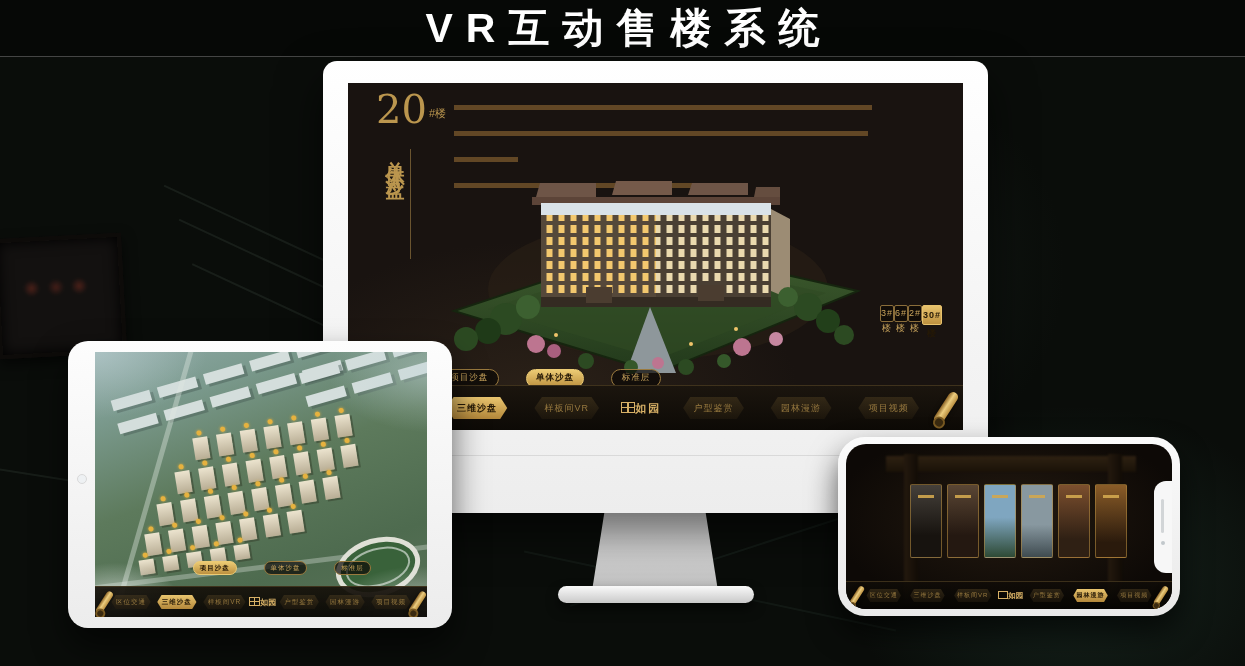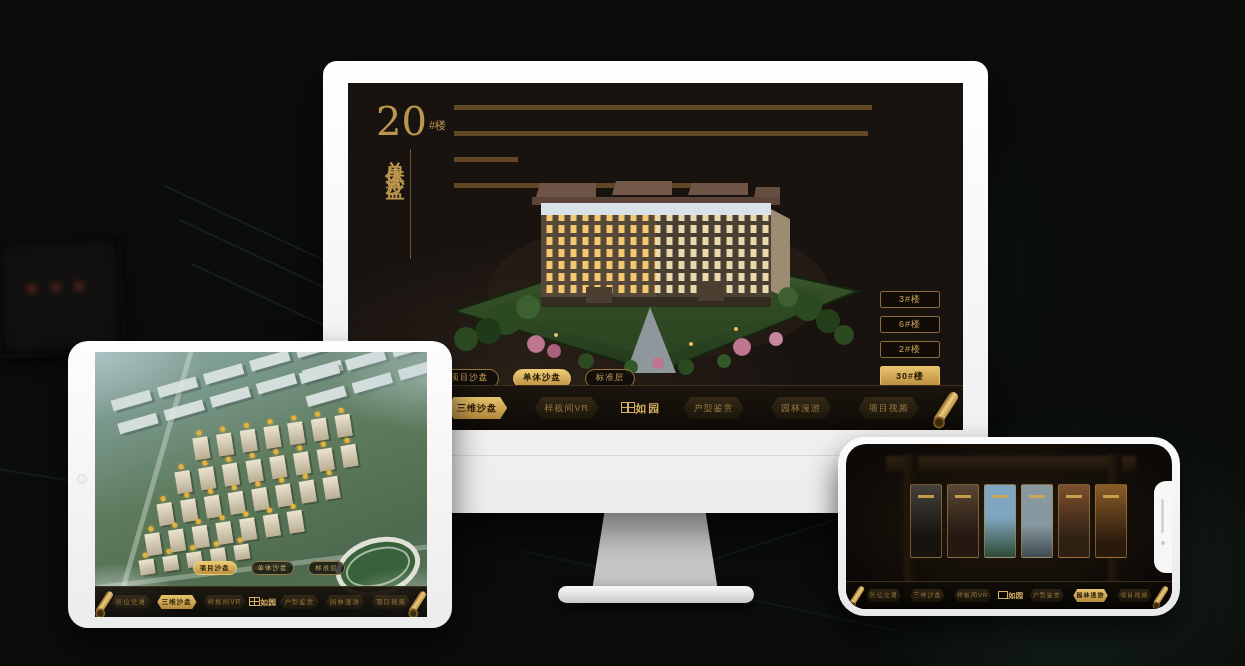--- a/index.html
+++ b/index.html
@@ -41,44 +41,44 @@
               clip-path:polygon(10% 0,90% 0,100% 100%,0 100%);}
   .stand-base{position:absolute;left:558px;top:586px;width:196px;height:17px;border-radius:9px;
               background:linear-gradient(180deg,#fafafa,#c9c9c9);box-shadow:0 6px 12px rgba(0,0,0,.55);}
   .monitor-frame{position:absolute;left:323px;top:61px;width:665px;height:452px;border-radius:14px;
               background:linear-gradient(180deg,#ffffff,#ededed);box-shadow:0 20px 45px rgba(0,0,0,.6);}
   .monitor-chin-line{position:absolute;left:25px;right:25px;top:394px;height:1px;background:#d9d9d9;}
   .monitor-screen{position:absolute;left:25px;top:22px;width:615px;height:347px;overflow:hidden;
               background:radial-gradient(380px 220px at 30% 90%,#2b2118,#191310 70%);}
 
   
-  .floor-title{position:absolute;left:28px;top:18px;color:#bb964e;}
+  .floor-title{position:absolute;left:28px;top:6px;color:#bb964e;}
   .floor-num{font-family:"DejaVu Serif",serif;font-size:40px;line-height:40px;}
   .floor-unit{font-size:11px;vertical-align:6px;margin-left:2px;}
   .floor-sub{position:absolute;left:34px;top:62px;writing-mode:vertical-rl;font-size:19px;
              letter-spacing:7px;color:#bb964e;height:130px;font-weight:bold;}
   .floor-sub-rule{position:absolute;left:62px;top:66px;width:1px;height:110px;background:rgba(187,150,78,.5);}
 
   
   .para{position:absolute;left:106px;top:22px;}
   .para i{display:block;height:5px;background:rgba(158,115,54,.55);margin-bottom:21px;}
   .para .p1{width:418px;} .para .p2{width:414px;} .para .p3{width:64px;} .para .p4{width:250px;}
 
   
   .bld{position:absolute;left:88px;top:56px;}
 
   
-  .floor-btns{position:absolute;left:532px;top:208px;width:60px;display:flex;flex-direction:column;gap:8px;}
+  .floor-btns{position:absolute;left:532px;top:222px;width:60px;display:flex;flex-direction:row;}
   .fbtn{height:15px;line-height:15px;text-align:center;font-size:9px;color:#c9a45c;
         border:1px solid #8a6d3a;background:rgba(16,12,7,.85);border-radius:2px;letter-spacing:1px;}
   .fbtn.active{height:18px;line-height:18px;background:linear-gradient(180deg,#e7c26d,#bd9140);
         color:#241806;font-weight:bold;border-color:#e7c26d;}
 
   
-  .pills{position:absolute;display:flex;gap:14px;}
+  .pills{position:absolute;display:flex;gap:27px;}
   .pill{border:1px solid #9a7a3e;border-radius:999px;color:#c9a45c;background:rgba(12,9,5,.7);
         padding:.28em 1.1em;font-size:8.5px;letter-spacing:1px;white-space:nowrap;}
   .pill.active{background:linear-gradient(180deg,#eccb74,#bd9140);color:#241806;font-weight:bold;border-color:#eccb74;}
   .navbar{position:absolute;left:0;right:0;bottom:0;display:flex;align-items:center;justify-content:space-between;
           background:linear-gradient(180deg,#1b150e,#0d0a06);border-top:1px solid rgba(125,100,55,.45);}
   .nav-item{color:#97793f;letter-spacing:1px;white-space:nowrap;padding:.5em 1.7em;
           background:linear-gradient(180deg,rgba(78,62,33,.5),rgba(38,29,15,.5));
           clip-path:polygon(7% 50%,17% 0,83% 0,93% 50%,83% 100%,17% 100%);}
   .nav-item.active{background:linear-gradient(180deg,#e9c56f,#b3873a);color:#241806;font-weight:bold;}
   .nav-logo{display:flex;align-items:center;color:#d7b066;font-weight:bold;}
@@ -172,20 +172,23 @@
   <div class="bgglow"></div>
   <div class="bgglow2"></div>
   <div class="bgline l1"></div>
   <div class="bgline l2"></div>
   <div class="bgline l3"></div>
   <div class="bgline l4"></div>
   <div class="bgline l5"></div>
   <div class="bgsquare"></div>
   <div class="plaque"></div>
 
+  <div class="title-bar">
+    <div class="title-text">VR互动售楼系统</div>
+  </div>
 
   <div class="stand-neck"></div>
   <div class="stand-base"></div>
 
   <div class="monitor-frame">
     <div class="monitor-chin-line"></div>
 
     <div class="monitor-screen">
 
       <div class="floor-title">

